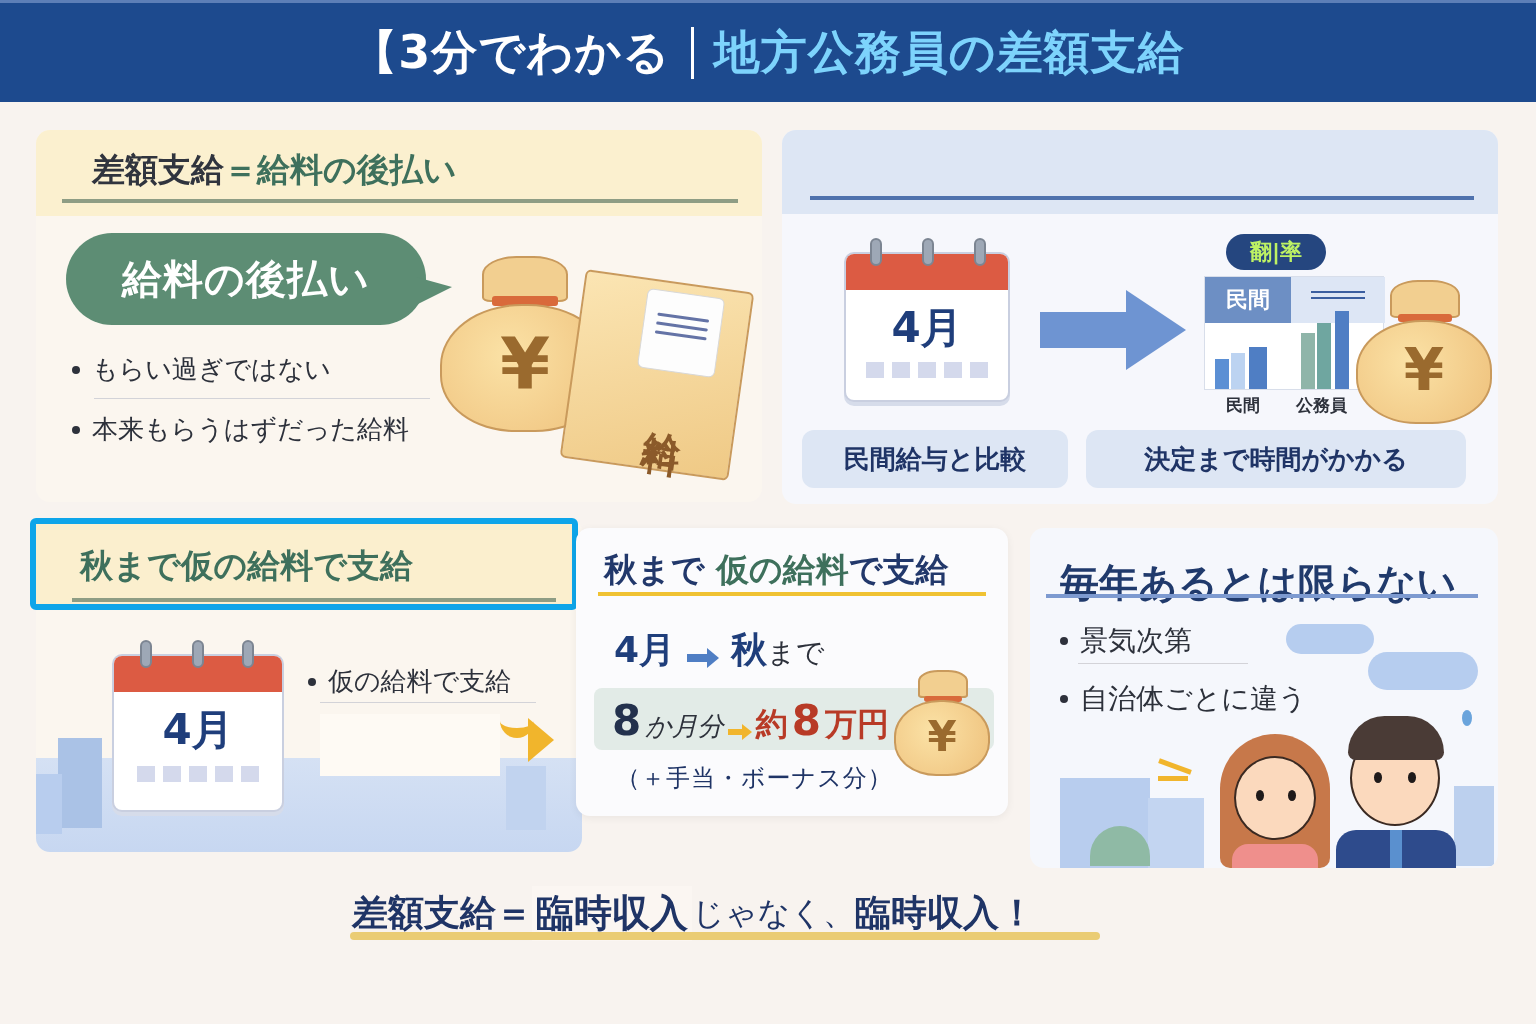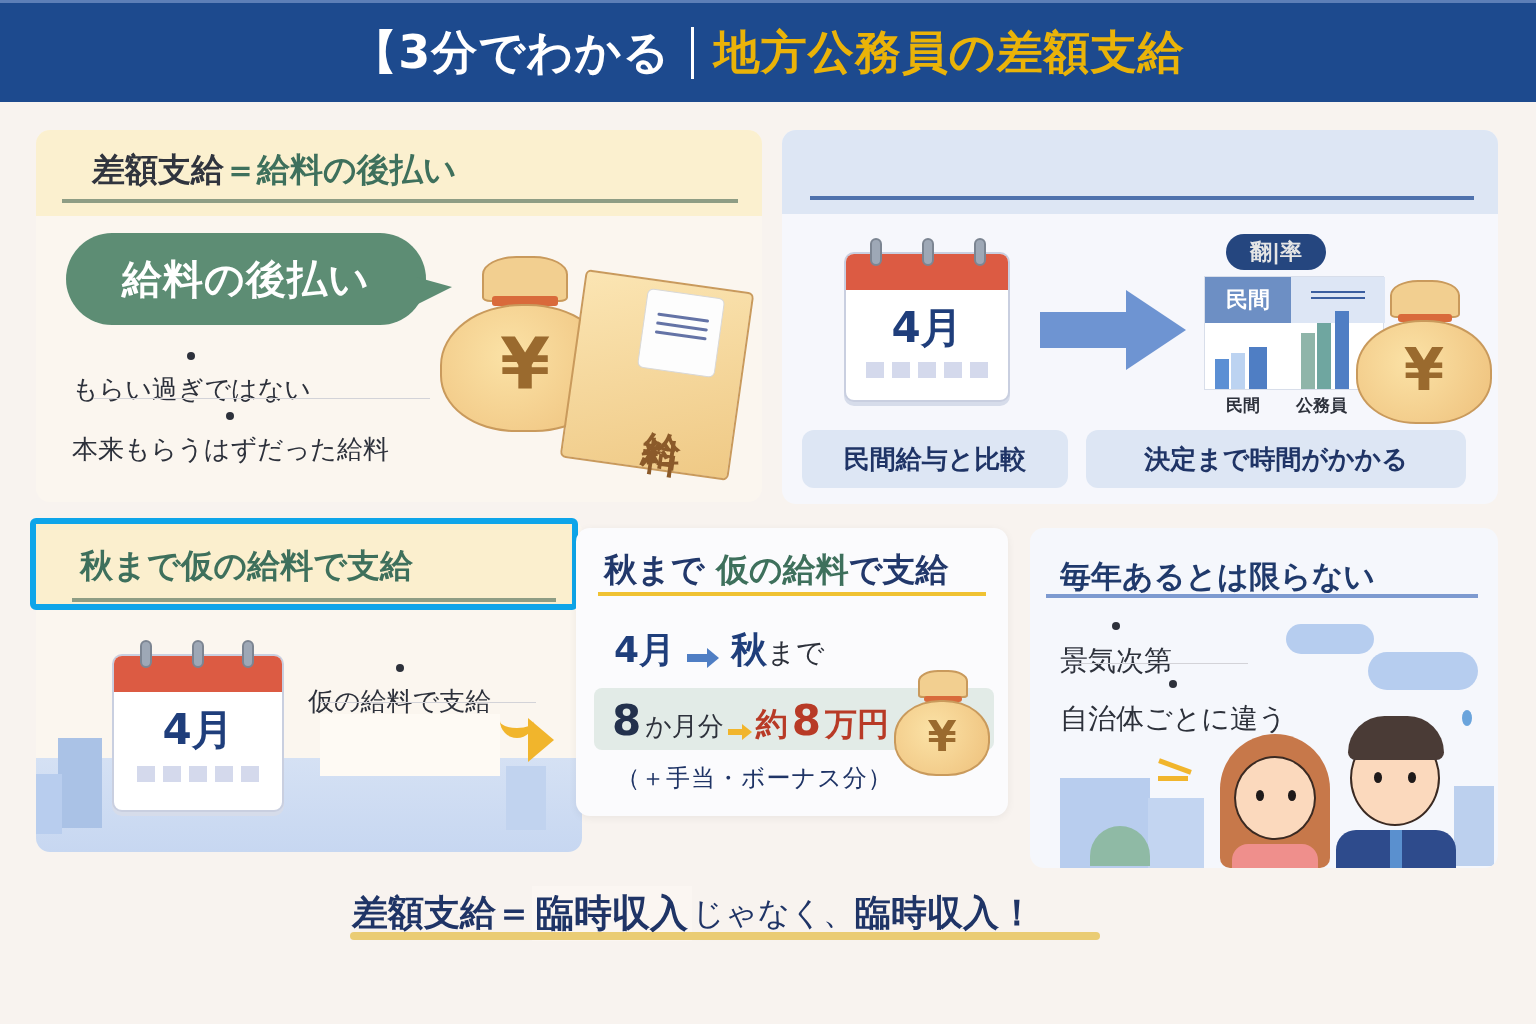--- a/index.html
+++ b/index.html
@@ -15,21 +15,21 @@
   
   .header {
     left: 0; top: 0; width: 1536px; height: 102px;
     background: #1d4a8e;
     border-top: 3px solid #5d7fb7;
     display: flex; align-items: center; justify-content: center;
   }
   .header-inner { display: flex; align-items: center; gap: 12px; font-weight: bold; font-size: 46px; letter-spacing: 1px; }
   .header-left { color: #ffffff; }
   .header-sep { width: 3px; height: 52px; background: #ffffff; margin: 0 8px; }
-  .header-right { color: #eab308; }
+  .header-right { color: #7dd3fc; }
 
   
   .panel { border-radius: 14px; overflow: hidden; }
   .p1 { left: 36px; top: 130px; width: 726px; height: 372px; background: #fbf6ef; }
   .p1-head { left: 0; top: 0; width: 100%; height: 86px; background: #fbf0cf; }
   .p1-title { left: 56px; top: 18px; font-size: 33px; font-weight: bold; }
   .p1-title .dark { color: #30343e; }
   .p1-title .green { color: #3e705c; }
   .p1-rule { left: 26px; top: 69px; width: 676px; height: 4px; background: #8e9d84; }
 
@@ -37,21 +37,21 @@
     left: 30px; top: 103px; width: 360px; height: 92px;
     background: #5d8d74; border-radius: 46px;
     display: flex; align-items: center; justify-content: center;
   }
   .bubble::after {
     content: ""; position: absolute; right: -26px; top: 44px;
     border-left: 36px solid #5d8d74; border-top: 10px solid transparent; border-bottom: 18px solid transparent;
   }
   .bubble-text { color: #fff; font-weight: bold; font-size: 40px; letter-spacing: 1px; }
 
-  .bullet { font-size: 26px; color: #2d313b; display: flex; align-items: center; gap: 12px; flex-direction: column; }
+  .bullet { font-size: 26px; color: #2d313b; display: flex; align-items: center; gap: 12px; }
   .bullet .dot { width: 8px; height: 8px; border-radius: 50%; background: #2d313b; }
   .b1 { left: 36px; top: 222px; }
   .b1-rule { left: 58px; top: 268px; width: 336px; height: 1px; background: #d3d3d8; }
   .b2 { left: 36px; top: 282px; }
 
   
   .bag-body { border-radius: 48% 48% 44% 44%; background: radial-gradient(circle at 40% 40%, #fbe2a6, #eec07b); border: 2px solid #c99a5c; }
   .bag-neck { background: #f2cf90; border: 2px solid #c99a5c; border-radius: 40% 40% 10% 10%; }
   .bag-band { background: #d96a3b; border-radius: 3px; }
   .yen { color: #9a6a2e; font-weight: bold; text-align: center; }
@@ -75,21 +75,21 @@
   .cal { background: #fff; border: 2px solid #c9cfe0; border-radius: 10px; box-shadow: 0 4px 0 #d6dcea; }
   .cal-top { left: 0; top: 0; width: 100%; background: #dc5b43; border-radius: 8px 8px 0 0; }
   .cal-ring { width: 12px; background: #9ea8b6; border-radius: 6px; border: 2px solid #7c8592; }
   .cal-month { width: 100%; text-align: center; font-weight: bold; color: #1f3e7b; }
   .cal-squares { display: flex; gap: 8px; justify-content: center; }
   .cal-squares span { display: block; background: #d4d9ec; }
 
   .arrow-shaft { background: #6e94d2; }
   .arrow-head { width: 0; height: 0; border-left: 60px solid #6e94d2; border-top: 40px solid transparent; border-bottom: 40px solid transparent; }
 
-  .pill-tag { left: 444px; top: 104px; width: 100px; height: 36px; border-radius: 18px; background: #25467f; color: #e5e5e5; font-size: 22px; font-weight: bold; display: flex; align-items: center; justify-content: center; }
+  .pill-tag { left: 444px; top: 104px; width: 100px; height: 36px; border-radius: 18px; background: #25467f; color: #bef264; font-size: 22px; font-weight: bold; display: flex; align-items: center; justify-content: center; }
   .chart-box { left: 422px; top: 146px; width: 180px; height: 114px; background: #ffffff; border: 1px solid #d8deea; }
   .chart-head-l { left: 0; top: 0; width: 86px; height: 46px; background: #6d8fc4; color: #fff; font-weight: bold; font-size: 22px; display: flex; align-items: center; justify-content: center; }
   .chart-head-r { left: 86px; top: 0; width: 94px; height: 46px; background: #dde6f5; }
   .chart-lines span { display: block; width: 54px; height: 2px; background: #3a5ea0; margin-top: 4px; }
   .bar { bottom: 0; }
   .chart-label { font-size: 17px; font-weight: bold; color: #2d313b; }
 
   .box-label { background: #dde6f4; border-radius: 12px; display: flex; align-items: center; justify-content: center; font-size: 26px; font-weight: bold; color: #1f3466; }
 
   
@@ -113,29 +113,29 @@
   .p4-title .green { color: #3e705c; }
   .p4-rule { left: 22px; top: 64px; width: 388px; height: 4px; background: #f0c233; }
   .p4-line1 { left: 38px; top: 98px; font-size: 36px; font-weight: bold; color: #1f3e7b; display: flex; align-items: baseline; gap: 12px; }
   .p4-line1 .small { font-size: 28px; color: #2d313b; font-weight: normal; }
   .small-arrow { display: inline-flex; align-items: center; }
   .small-arrow i { display: block; height: 8px; background: #4f7ec4; }
   .small-arrow b { display: block; width: 0; height: 0; border-left: 12px solid #4f7ec4; border-top: 10px solid transparent; border-bottom: 10px solid transparent; }
   .p4-band { left: 18px; top: 160px; width: 400px; height: 62px; background: #e2ebe7; border-radius: 8px; }
   .p4-line2 { left: 36px; top: 168px; display: flex; align-items: baseline; gap: 4px; font-weight: bold; }
   .p4-line2 .big { font-size: 42px; color: #23314d; }
-  .p4-line2 .mid { font-size: 26px; color: #2d313b; font-weight: normal; }
+  .p4-line2 .mid { font-size: 26px; color: #2d313b; font-weight: normal; font-style: italic; }
   .p4-line2 .red { font-size: 32px; color: #b83a26; }
   .p4-line2 .redbig { font-size: 42px; color: #b83a26; }
   .small-arrow.y i { background: #f1b52c; width: 14px; height: 6px; }
   .small-arrow.y b { border-left-color: #f1b52c; border-left-width: 10px; border-top-width: 8px; border-bottom-width: 8px; }
   .p4-note { left: 40px; top: 234px; font-size: 24px; color: #1f3466; letter-spacing: 1px; }
 
   .p5 { left: 1030px; top: 528px; width: 468px; height: 340px; background: #f5f7fc; }
-  .p5-title { left: 30px; top: 28px; font-size: 31px; font-weight: bold; color: #203a6c; }
+  .p5-title { left: 30px; top: 28px; font-size: 39px; font-weight: bold; color: #203a6c; }
   .p5-rule { left: 16px; top: 66px; width: 432px; height: 4px; background: #7d9ad0; }
   .p5-b1 { left: 30px; top: 94px; font-size: 28px; }
   .p5-rule2 { left: 48px; top: 135px; width: 170px; height: 1px; background: #d3d3d8; }
   .p5-b2 { left: 30px; top: 152px; font-size: 28px; }
   .cloud { background: #b6cdef; border-radius: 30px; }
   .person-head { border-radius: 50%; background: #fbd9bd; border: 2px solid #3b2a22; }
   .eye { width: 8px; height: 11px; background: #1f1a1a; border-radius: 50%; }
 
   
   .footer-msg { left: 352px; top: 886px; display: flex; align-items: center; font-size: 36px; font-weight: bold; color: #1f3466; }

